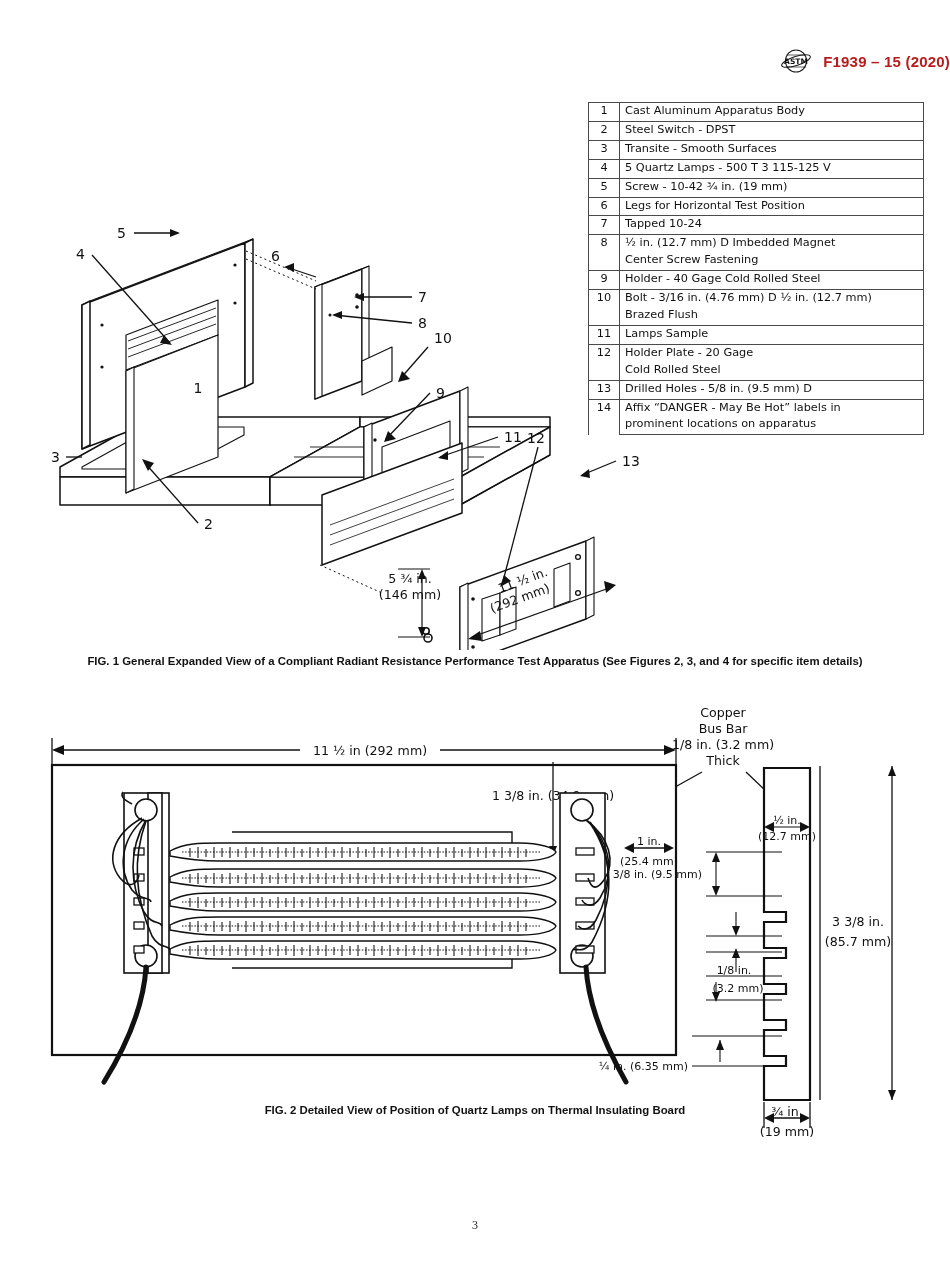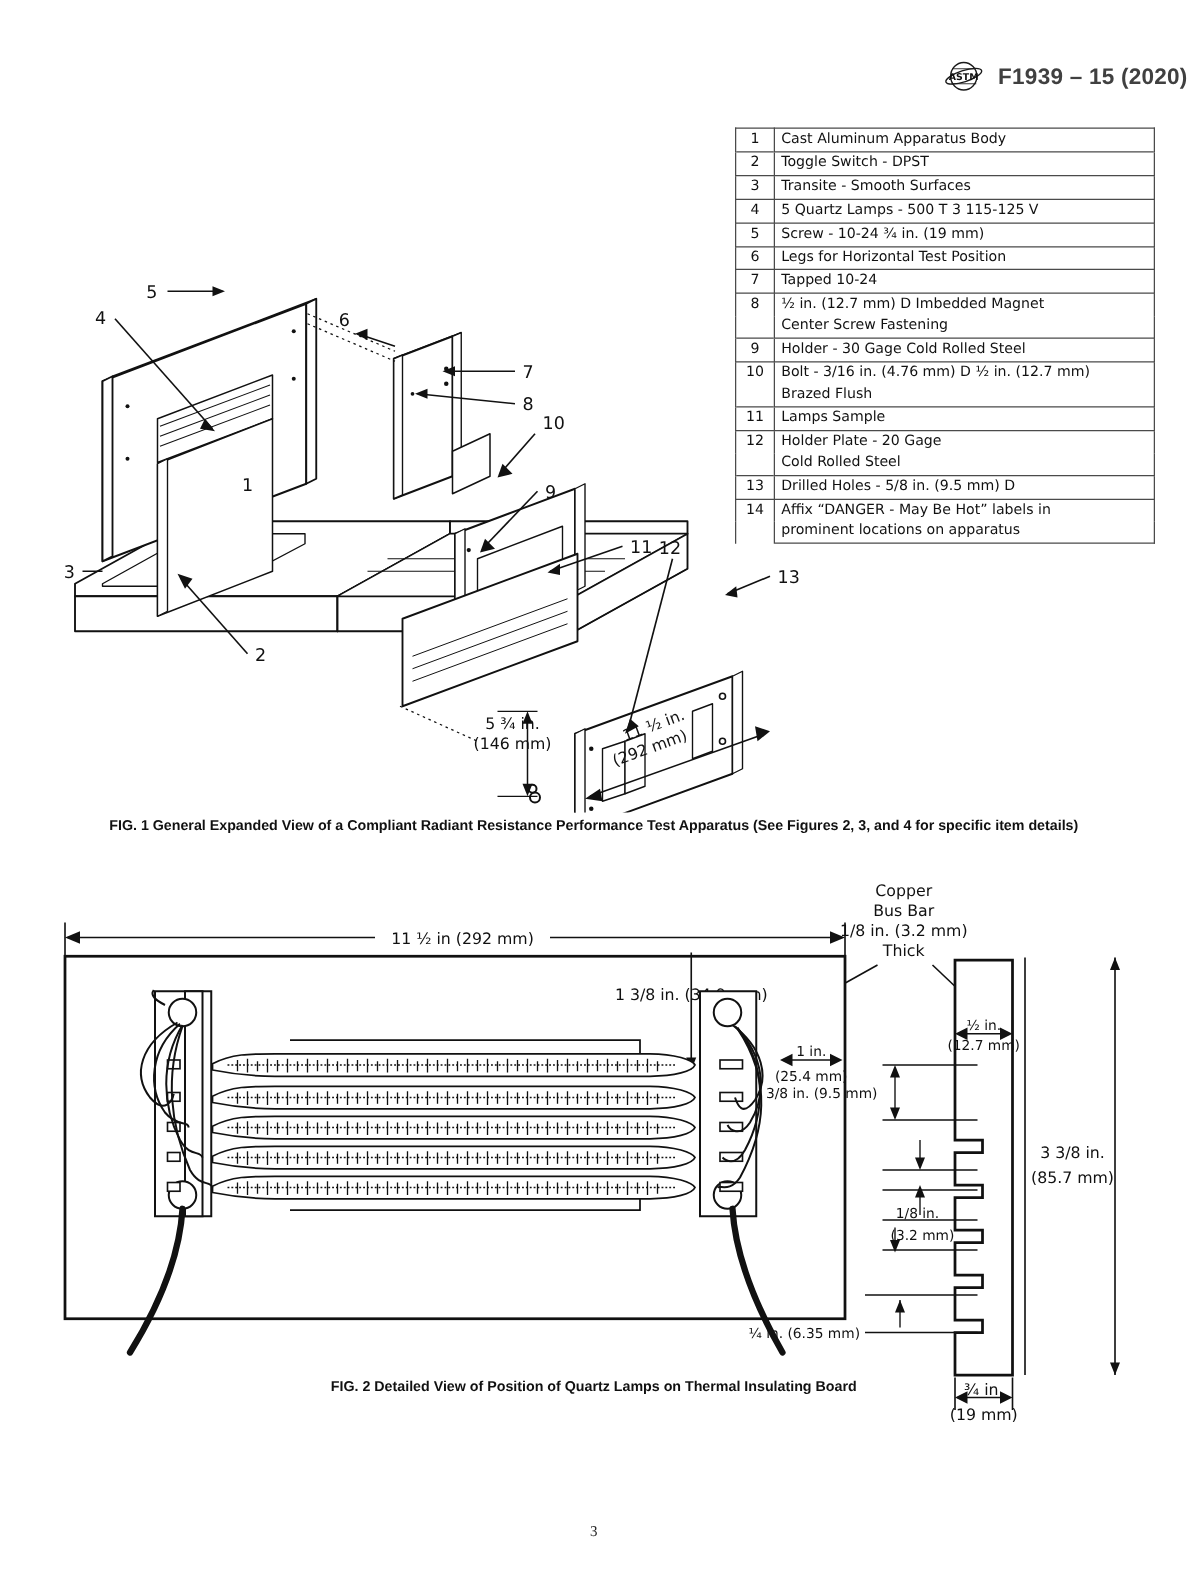--- a/index.html
+++ b/index.html
@@ -33,23 +33,23 @@
     gap: 10px;
   }
   .astm-logo {
     width: 34px;
     height: 30px;
     display: block;
   }
   .header-title {
     font-family: "Liberation Sans", sans-serif;
     font-weight: bold;
-    font-size: 18px;
+    font-size: 15px;
     letter-spacing: 0.2px;
-    color: #404040;
+    color: #b91c1c;
   }
 
   
   .legend-table {
     position: absolute;
     left: 588px;
     top: 102px;
     width: 336px;
     border-collapse: collapse;
     font-family: "DejaVu Sans", sans-serif;
@@ -160,53 +160,53 @@
   </div>
 
   <table class="legend-table">
     <tbody>
       <tr class="has-cont">
         <td class="num">1</td>
         <td class="desc">Cast Aluminum Apparatus Body</td>
       </tr>
       <tr>
         <td class="num">2</td>
-        <td class="desc">Toggle Switch - DPST</td>
+        <td class="desc">Steel Switch - DPST</td>
       </tr>
       <tr>
         <td class="num">3</td>
         <td class="desc">Transite - Smooth Surfaces</td>
       </tr>
       <tr>
         <td class="num">4</td>
         <td class="desc">5 Quartz Lamps - 500 T 3 115-125 V</td>
       </tr>
       <tr>
         <td class="num">5</td>
-        <td class="desc">Screw - 10-24 ¾ in. (19 mm)</td>
+        <td class="desc">Screw - 10-42 ¾ in. (19 mm)</td>
       </tr>
       <tr>
         <td class="num">6</td>
         <td class="desc">Legs for Horizontal Test Position</td>
       </tr>
       <tr>
         <td class="num">7</td>
         <td class="desc">Tapped 10-24</td>
       </tr>
       <tr class="has-cont">
         <td class="num">8</td>
         <td class="desc">½ in. (12.7 mm) D Imbedded Magnet</td>
       </tr>
       <tr class="cont">
         <td class="num"></td>
         <td class="desc">Center Screw Fastening</td>
       </tr>
       <tr>
         <td class="num">9</td>
-        <td class="desc">Holder - 30 Gage Cold Rolled Steel</td>
+        <td class="desc">Holder - 40 Gage Cold Rolled Steel</td>
       </tr>
       <tr class="has-cont">
         <td class="num">10</td>
         <td class="desc">Bolt - 3/16 in. (4.76 mm) D ½ in. (12.7 mm)</td>
       </tr>
       <tr class="cont">
         <td class="num"></td>
         <td class="desc">Brazed Flush</td>
       </tr>
       <tr>

